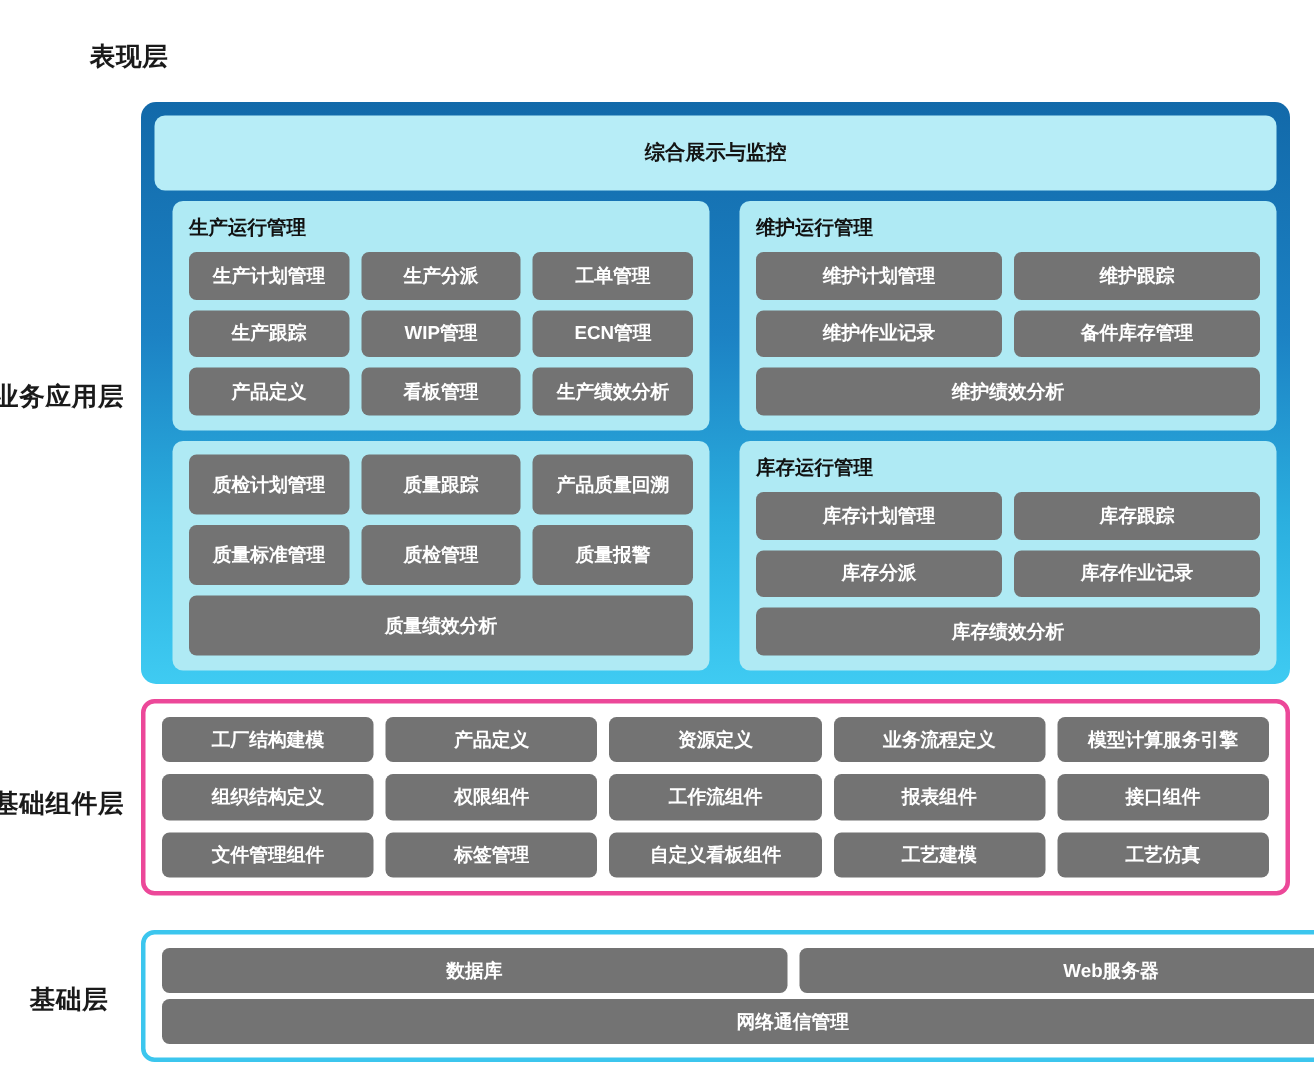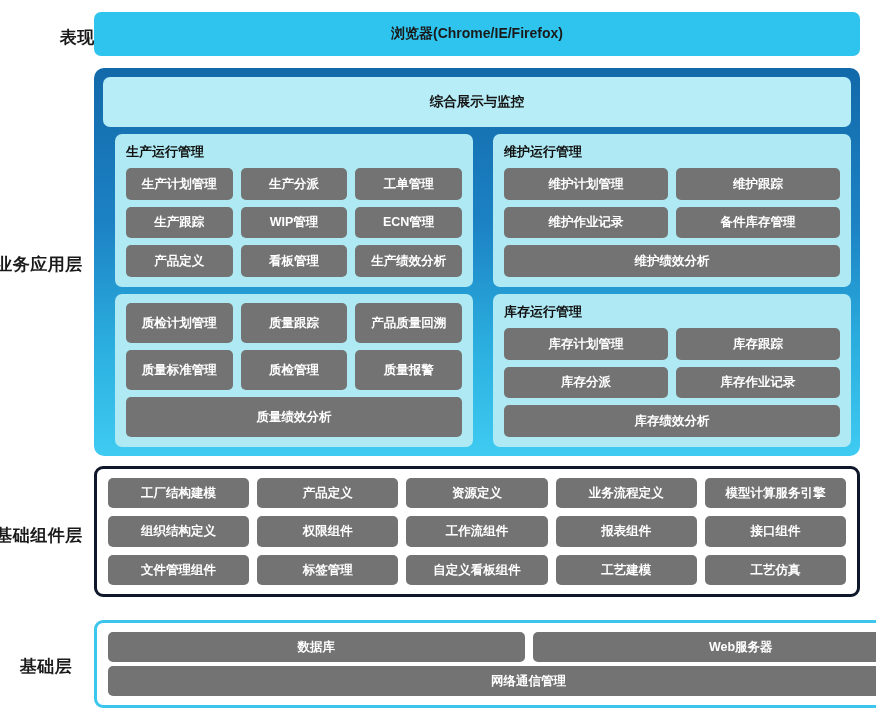--- a/index.html
+++ b/index.html
@@ -105,21 +105,21 @@
     flex:1 1 0;
     min-height:0;
   }
   .grid-row .btn{flex:1 1 0;min-width:0;}
   .grid-row .btn.full{flex:1 1 100%;}
 
   
   #component-layer{
     position:absolute;left:94px;top:466px;
     width:766px;height:131px;
-    border:3px solid #0f172a;
+    border:3px solid #ec4899;
     border-radius:9px;
     box-sizing:border-box;
     background:#ffffff;
     padding:9px 11px;
     display:flex;flex-direction:column;gap:8px;
   }
   #component-layer .grid-row{flex:1 1 0;}
 
   
   #infra-layer{
@@ -134,21 +134,20 @@
   }
   #infra-layer .grid-row{flex:1 1 0;}
 </style>
 </head>
 <body>
 
 <div id="diagram">
 
   <div class="layer-label" style="top:26px;padding-left:40px;">表现层</div>
 
-  <div id="presentation-bar">浏览器(Chrome/IE/Firefox)</div>
 
   <div class="layer-label wide" style="top:253px;">业务应用层</div>
 
   <div id="business-layer">
     <div id="business-inner">
 
       <div id="monitor-banner">综合展示与监控</div>
 
       <div class="panel-row">
 

